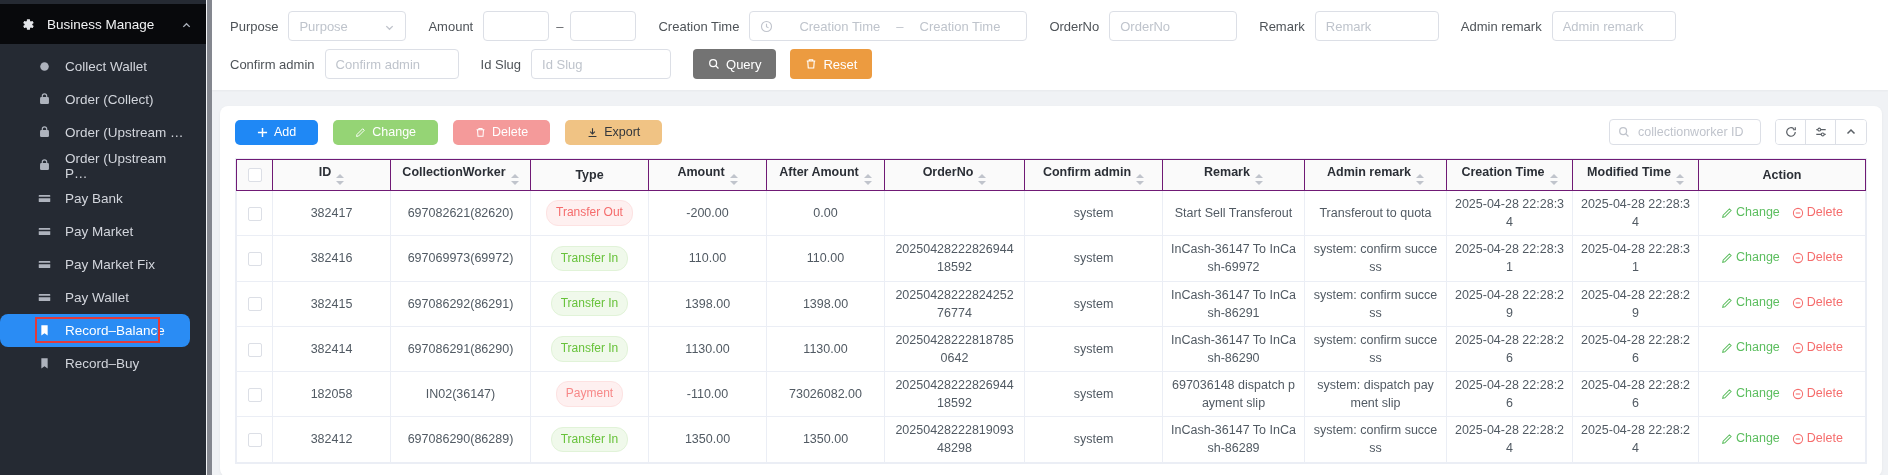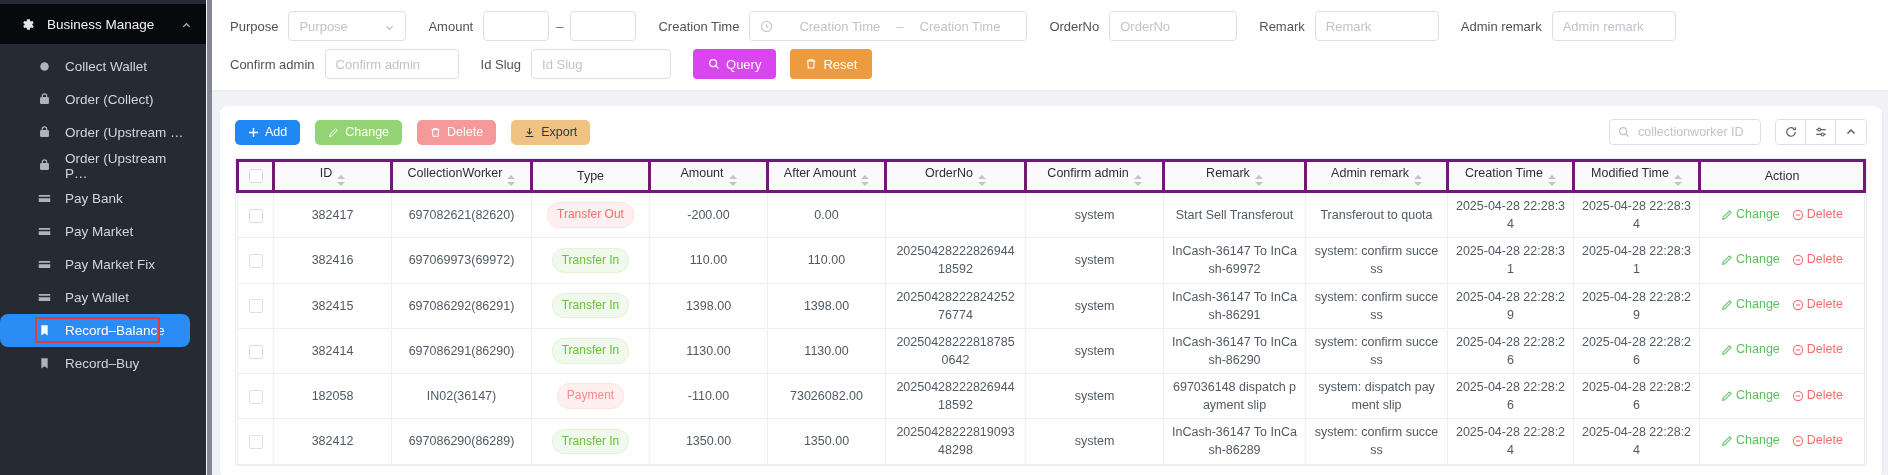--- a/index.html
+++ b/index.html
@@ -54,32 +54,32 @@
   .sep { color:#606266; margin:0 7px; }
   .range-ctrl { width:278px; }
   .range-ctrl .clock { width:13px; height:13px; color:#c0c4cc; margin-right:10px; flex-shrink:0; }
   .range-ctrl .ph { flex:1; text-align:center; }
   .w124 { width:124px; } .w128 { width:128px; } .w134 { width:134px; } .w140 { width:140px; }
   .btn {
     height:30px; border:none; border-radius:4px; display:inline-flex; align-items:center;
     padding:0 15px; font-size:13px; font-family:inherit; cursor:pointer; color:#fff;
   }
   .btn .ico { width:12px; height:12px; margin-right:6px; }
-  .btn-query { background:#d946ef; }
+  .btn-query { background:#737373; }
   .btn-reset { background:#ec9b40; margin-left:14px; }
 
   
   .table-card {
     background:#fff; border-radius:8px; margin:16px 6px 0 8px; padding:13px 15px;
     flex:1; box-shadow:0 1px 3px rgba(0,0,0,.05);
   }
   .tbl-toolbar { display:flex; align-items:center; margin-bottom:13px; }
   .tbtn {
     height:25px; border:none; border-radius:5px; display:inline-flex; align-items:center;
-    padding:0 13px; font-size:12.5px; font-family:inherit; cursor:pointer; color:#fff; margin-right:15px;
+    padding:0 22px; font-size:12.5px; font-family:inherit; cursor:pointer; color:#fff; margin-right:15px;
   }
   .tbtn .ico { width:11px; height:11px; margin-right:6px; }
   .tbtn-add { background:#1f88f5; }
   .tbtn-change { background:#95d475; }
   .tbtn-delete { background:#f49a9a; }
   .tbtn-export { background:#f0c384; color:#33373c; }
   .toolbar-spacer { flex:1; }
   .tbl-search {
     width:152px; height:26px; border:1px solid #dcdfe6; border-radius:4px;
     display:flex; align-items:center; padding:0 8px; background:#fff;
@@ -91,22 +91,22 @@
   .gbtn {
     width:30px; height:24px; background:#fff; border:none; border-right:1px solid #dcdfe6;
     display:flex; align-items:center; justify-content:center; color:#5b6066; cursor:pointer;
   }
   .gbtn:last-child { border-right:none; }
   .gbtn .ico { width:12px; height:12px; }
 
   table { width:100%; border-collapse:collapse; table-layout:fixed; font-size:12.5px; }
   .tbl-wrap { border:1px solid #ebeef5; }
   th {
-    background:#fafafa; color:#2b2f36; font-weight:400; height:31px;
-    border:3px solid #701a75; padding:0 4px; white-space:nowrap;
+    background:#fafafa; color:#2b2f36; font-weight:700; height:31px;
+    border:1px solid #701a75; padding:0 4px; white-space:nowrap;
   }
   td {
     border:1px solid #ebeef5; text-align:center; padding:4px 7px; height:39px;
     color:#515a63; line-height:1.45; word-break:break-all;
   }
   .sort { display:inline-flex; flex-direction:column; margin-left:5px; vertical-align:-2px; }
   .sort i { display:block; width:0; height:0; border-left:4px solid transparent; border-right:4px solid transparent; }
   .sort .up { border-bottom:4.5px solid #c0c4cc; margin-bottom:2.5px; }
   .sort .down { border-top:4.5px solid #c0c4cc; }
   .checkbox {

